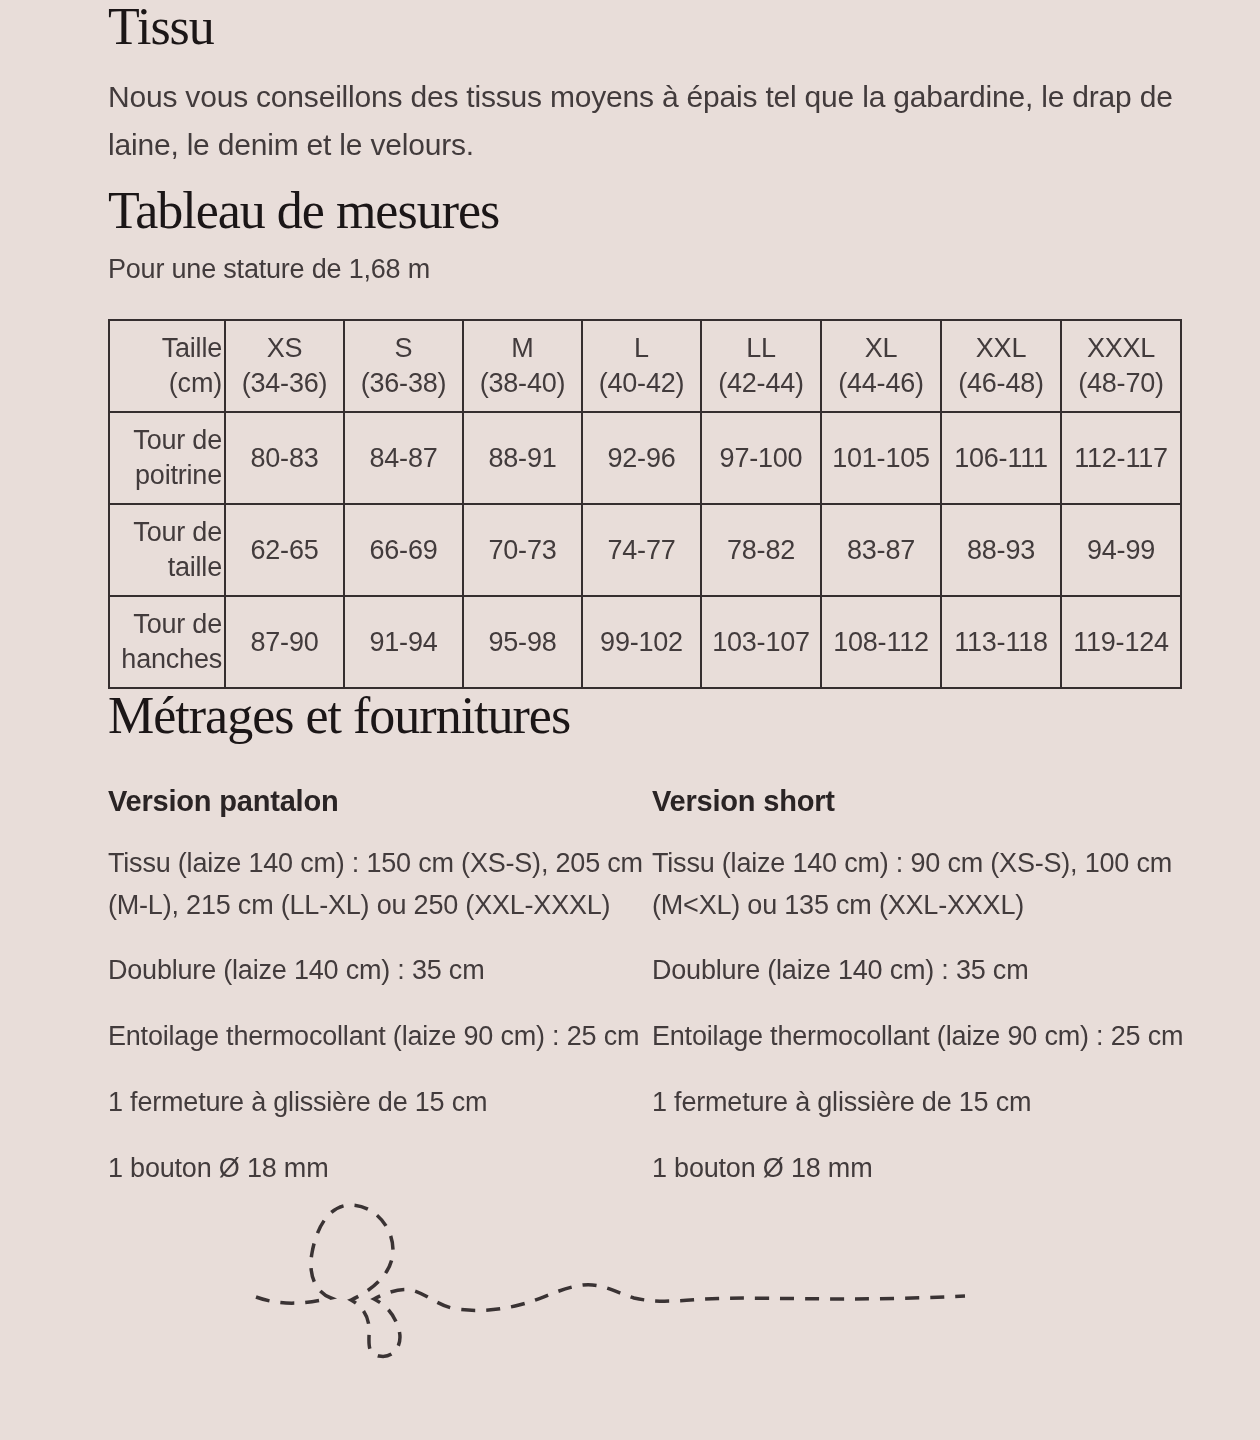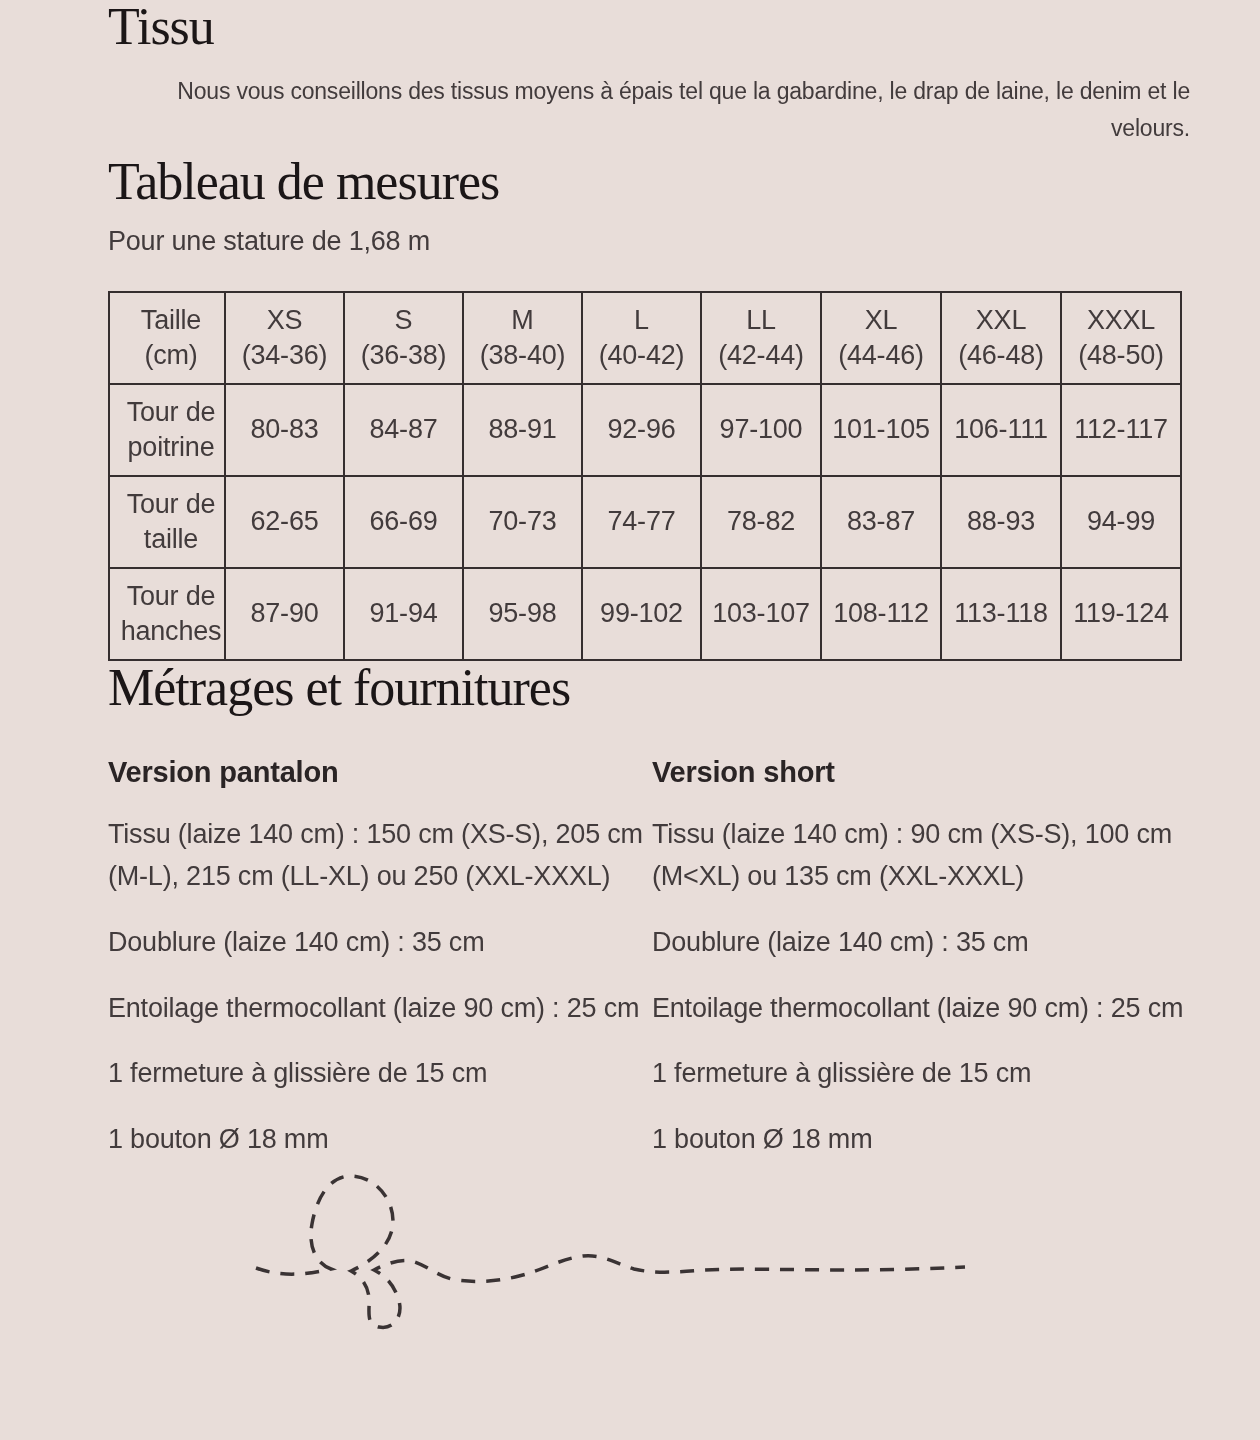--- a/index.html
+++ b/index.html
@@ -24,25 +24,24 @@
     color:var(--head);
     font-size:52px;
     line-height:1.05;
     letter-spacing:-1px;
     margin:0;
   }
   .h-tissu{margin-top:30px;}
   .h-mesures{margin-top:44px;}
   .h-fournitures{margin-top:42px;}
   p.intro{
-    font-size:23px;
+    font-size:30px;
     line-height:1.62;
-    margin:18px 0 8px 0;
+    margin:18px 0 14px 0;
     max-width:1100px;
-    text-align:right;
   }
   p.subtitle{
     font-size:27px;
     margin:16px 0 16px 0;
   }
   table.sizes{
     border-collapse:collapse;
     table-layout:fixed;
     width:1072px;
     margin-top:34px;
@@ -52,21 +51,21 @@
   table.sizes th,table.sizes td{
     border:2px solid var(--border);
     font-weight:normal;
     text-align:center;
     vertical-align:middle;
     height:86px;
     padding:2px 3px;
     line-height:1.3;
   }
   table.sizes .rowhead{
-    text-align:center;
+    text-align:right;
     padding-left:10px;
     padding-right:2px;
   }
   .cols{
     display:flex;
     gap:6px;
     margin-top:22px;
   }
   .col{width:552px;}
   h3.colTitle{
@@ -135,21 +134,21 @@
       <th>
         <div>XL</div>
         <div>(44-46)</div>
       </th>
       <th>
         <div>XXL</div>
         <div>(46-48)</div>
       </th>
       <th>
         <div>XXXL</div>
-        <div>(48-50)</div>
+        <div>(48-70)</div>
       </th>
     </tr>
   </thead>
   <tbody>
     <tr>
       <th class="rowhead">Tour de poitrine</th>
       <td>80-83</td>
       <td>84-87</td>
       <td>88-91</td>
       <td>92-96</td>

